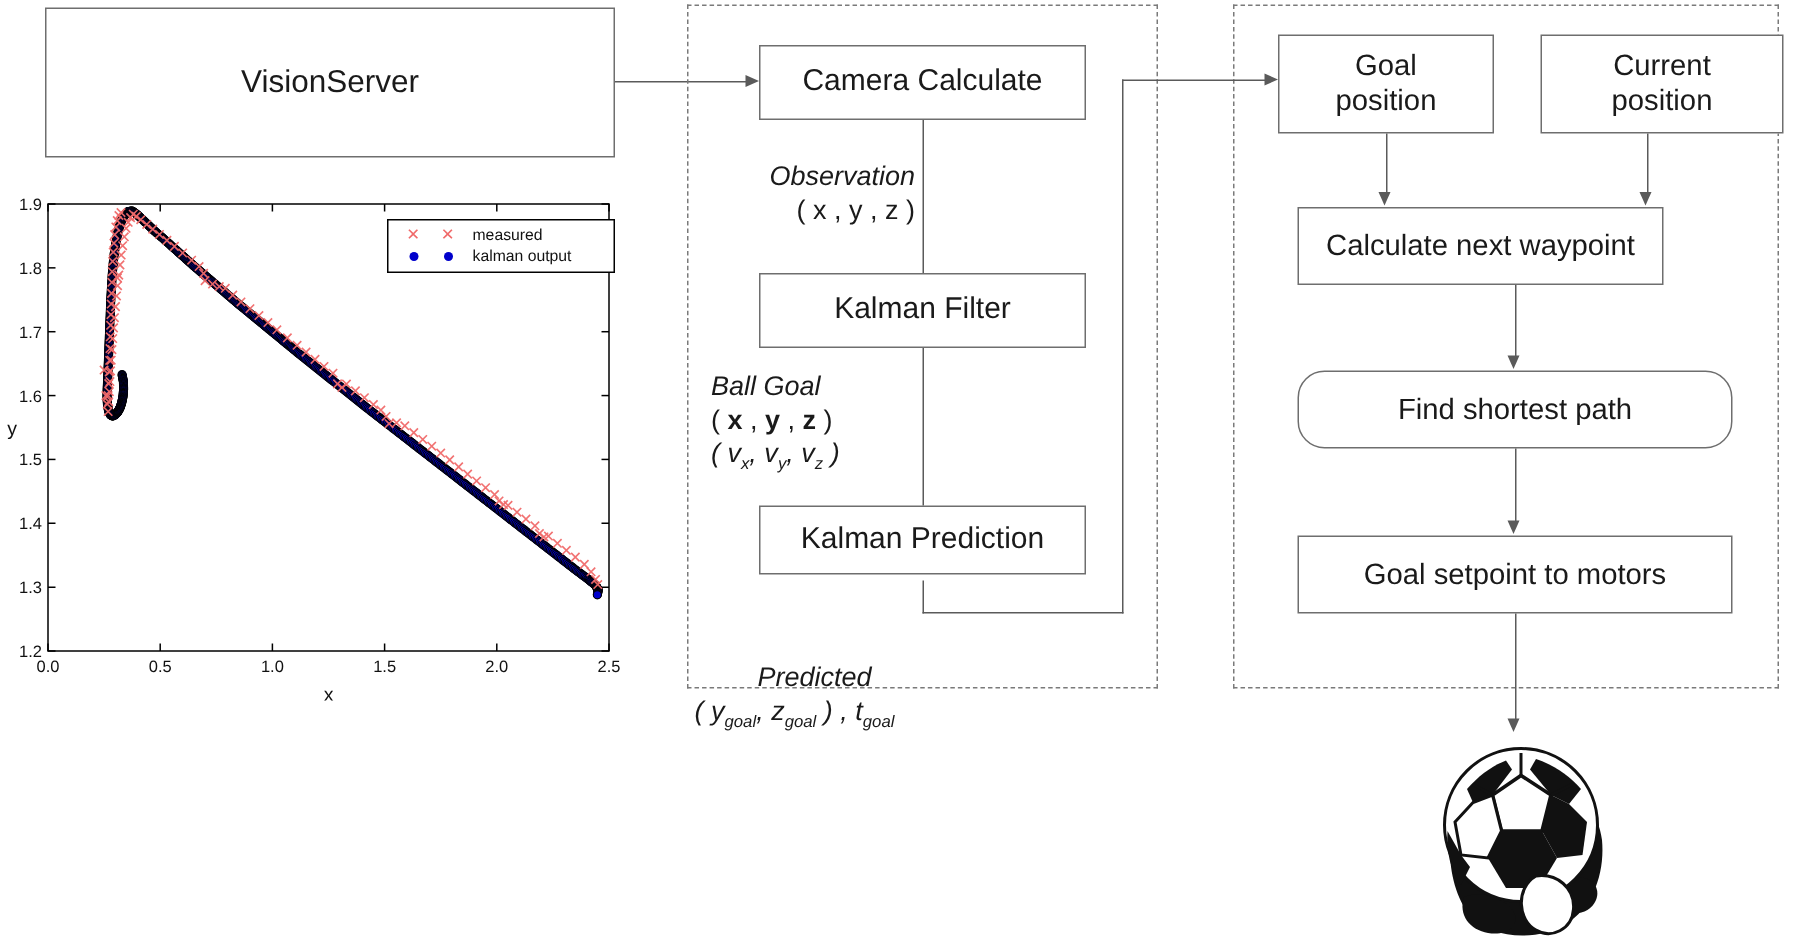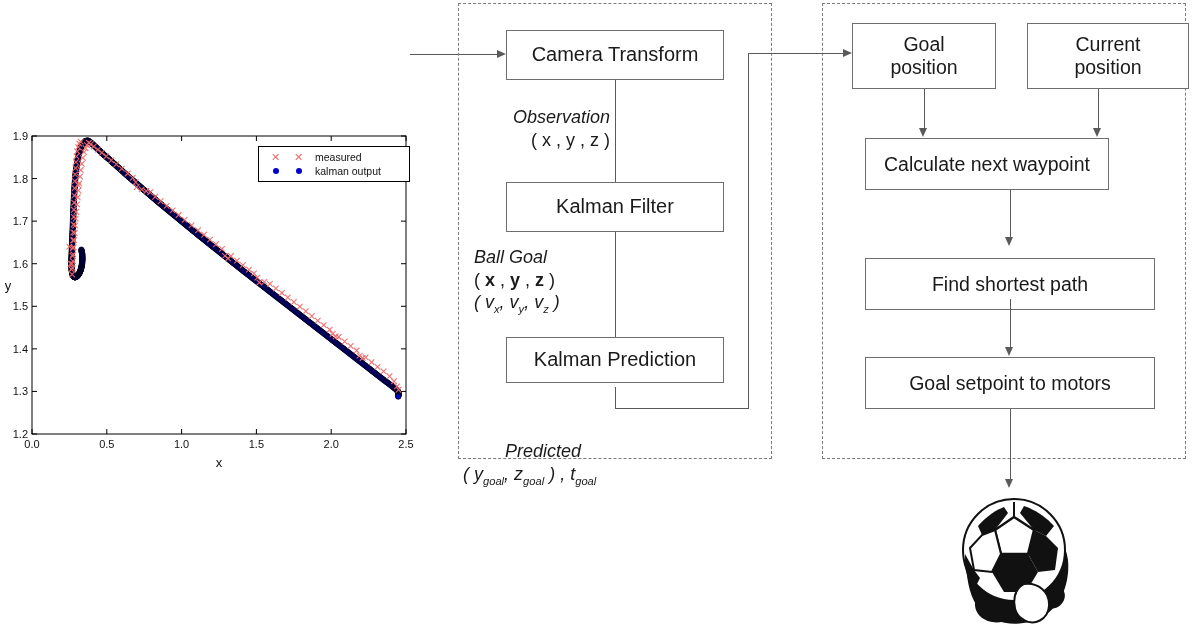--- a/index.html
+++ b/index.html
@@ -130,30 +130,33 @@
   .legend-label { padding-left: 5px; color: #111; }
 
   
   #ball { position: absolute; left: 950px; top: 478px; width: 130px; height: 148px; }
 </style>
 </head>
 <body>
 
 <div id="root">
 
+  <div class="box vision" style="left:30px; top:5px; width:380px; height:100px;">
+    <span>VisionServer</span>
+  </div>
 
   <div class="hline" style="left:410px; top:54px; width:88px;"></div>
   <div class="arrow-r" style="left:497px; top:50px;"></div>
 
   <div class="dashed-panel" style="left:458px; top:3px; width:314px; height:456px;"></div>
 
   <div class="dashed-panel" style="left:822px; top:3px; width:364px; height:456px;"></div>
 
   <div class="box mid" style="left:506px; top:30px; width:218px; height:50px;">
-    <span>Camera Transform</span>
+    <span>Camera Calculate</span>
   </div>
 
   <div class="box mid" style="left:506px; top:182px; width:218px; height:50px;">
     <span>Kalman Filter</span>
   </div>
 
   <div class="box mid" style="left:506px; top:337px; width:218px; height:46px;">
     <span>Kalman Prediction</span>
   </div>
 
@@ -195,21 +198,21 @@
 
   <div class="box right" style="left:1027px; top:23px; width:162px; height:66px;">
     <span>Current
 position</span>
   </div>
 
   <div class="box right" style="left:865px; top:138px; width:244px; height:52px;">
     <span>Calculate next waypoint</span>
   </div>
 
-  <div class="box right" style="left:865px; top:258px; width:290px; height:52px;">
+  <div class="box right" style="left:865px; top:247px; width:290px; height:52px;border-radius:18px;">
     <span>Find shortest path</span>
   </div>
 
   <div class="box right" style="left:865px; top:357px; width:290px; height:52px;">
     <span>Goal setpoint to motors</span>
   </div>
 
   <div class="vline" style="left:924px; top:89px; height:40px;"></div>
   <div class="arrow-d" style="left:919px; top:128px;"></div>
 

